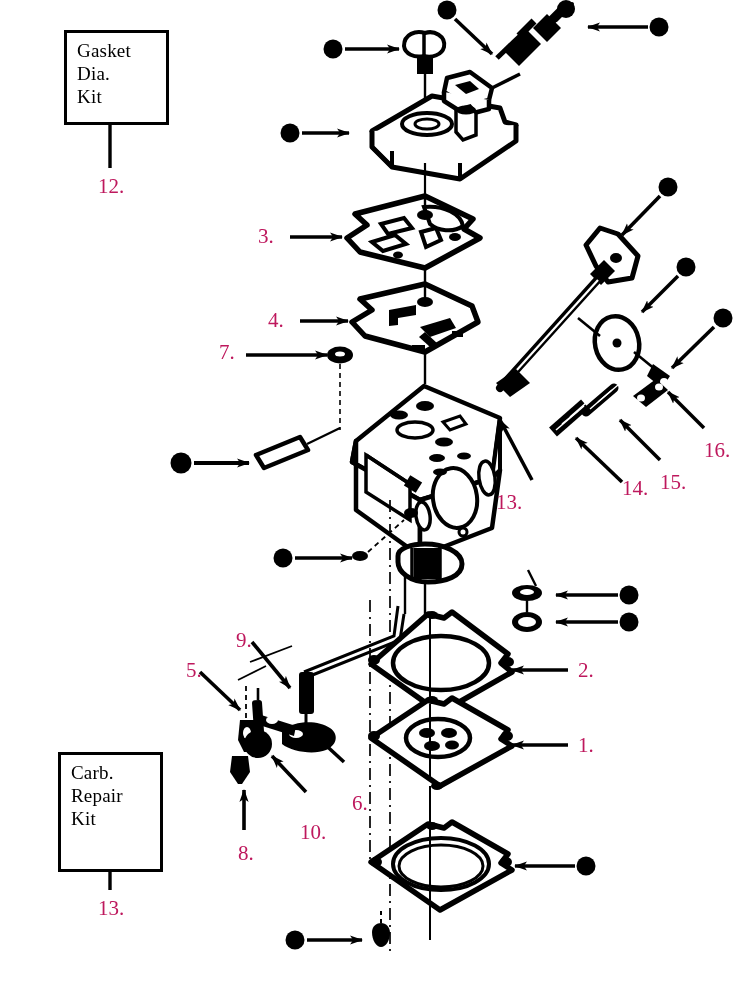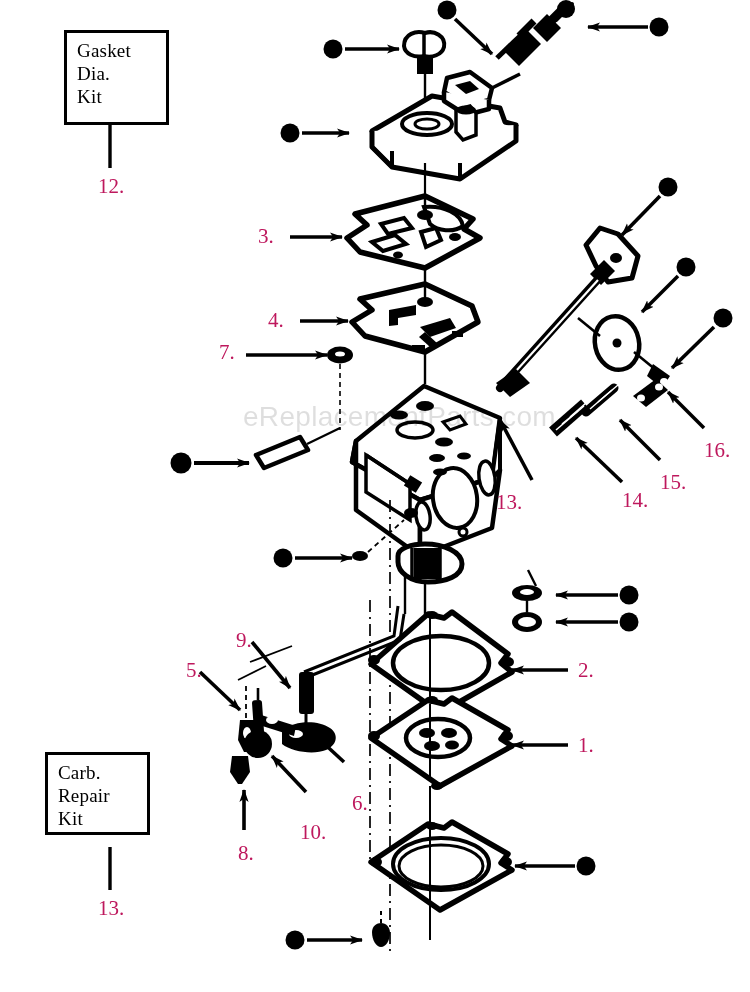--- a/index.html
+++ b/index.html
@@ -385,46 +385,45 @@
       <line x1="250" y1="662" x2="292" y2="646" stroke="#000" stroke-width="1.8"></line>
       <line x1="238" y1="680" x2="266" y2="666" stroke="#000" stroke-width="1.8"></line>
     </g>
 
     <g>
       <line x1="110" y1="125" x2="110" y2="168" stroke="#000" stroke-width="3.4"></line>
       <line x1="110" y1="847" x2="110" y2="890" stroke="#000" stroke-width="3.4"></line>
     </g>
   </svg>
 
-  <div class="watermark">eReplacementParts.com</div>
 
   <div class="kit-box" id="kit-box-0" style="left:57px; top:30px; width:105px; height:95px;margin-left:7px;">
     <div class="kit-line">Gasket</div>
     <div class="kit-line">Dia.</div>
     <div class="kit-line">Kit</div>
   </div>
   <div class="ref-num" style="left:98px; top:176px;">12.</div>
 
-  <div class="kit-box" id="kit-box-1" style="left:45px; top:752px; width:105px; height:83px;">
+  <div class="kit-box" id="kit-box-1" style="left:58px; top:752px; width:105px; height:120px;">
     <div class="kit-line">Carb.</div>
     <div class="kit-line">Repair</div>
     <div class="kit-line">Kit</div>
   </div>
   <div class="ref-num" style="left:98px; top:898px;">13.</div>
 
   <div id="ref-number-layer">
       <div class="ref-num" style="left: 578px; top: 735px;">1.</div>
       <div class="ref-num" style="left: 578px; top: 660px;">2.</div>
       <div class="ref-num" style="left: 258px; top: 226px;">3.</div>
       <div class="ref-num" style="left: 268px; top: 310px;">4.</div>
       <div class="ref-num" style="left: 186px; top: 660px;">5.</div>
       <div class="ref-num" style="left: 352px; top: 793px;">6.</div>
       <div class="ref-num" style="left: 219px; top: 342px;">7.</div>
       <div class="ref-num" style="left: 238px; top: 843px;">8.</div>
       <div class="ref-num" style="left: 236px; top: 630px;">9.</div>
       <div class="ref-num" style="left: 300px; top: 822px;">10.</div>
       <div class="ref-num" style="left: 496px; top: 492px;">13.</div>
-      <div class="ref-num" style="left: 622px; top: 490px;">14.</div>
+      <div class="ref-num" style="left: 622px; top: 478px;">14.</div>
       <div class="ref-num" style="left: 660px; top: 472px;">15.</div>
       <div class="ref-num" style="left: 704px; top: 440px;">16.</div>
     </div>
 
 </div>
 
 </body></html>

